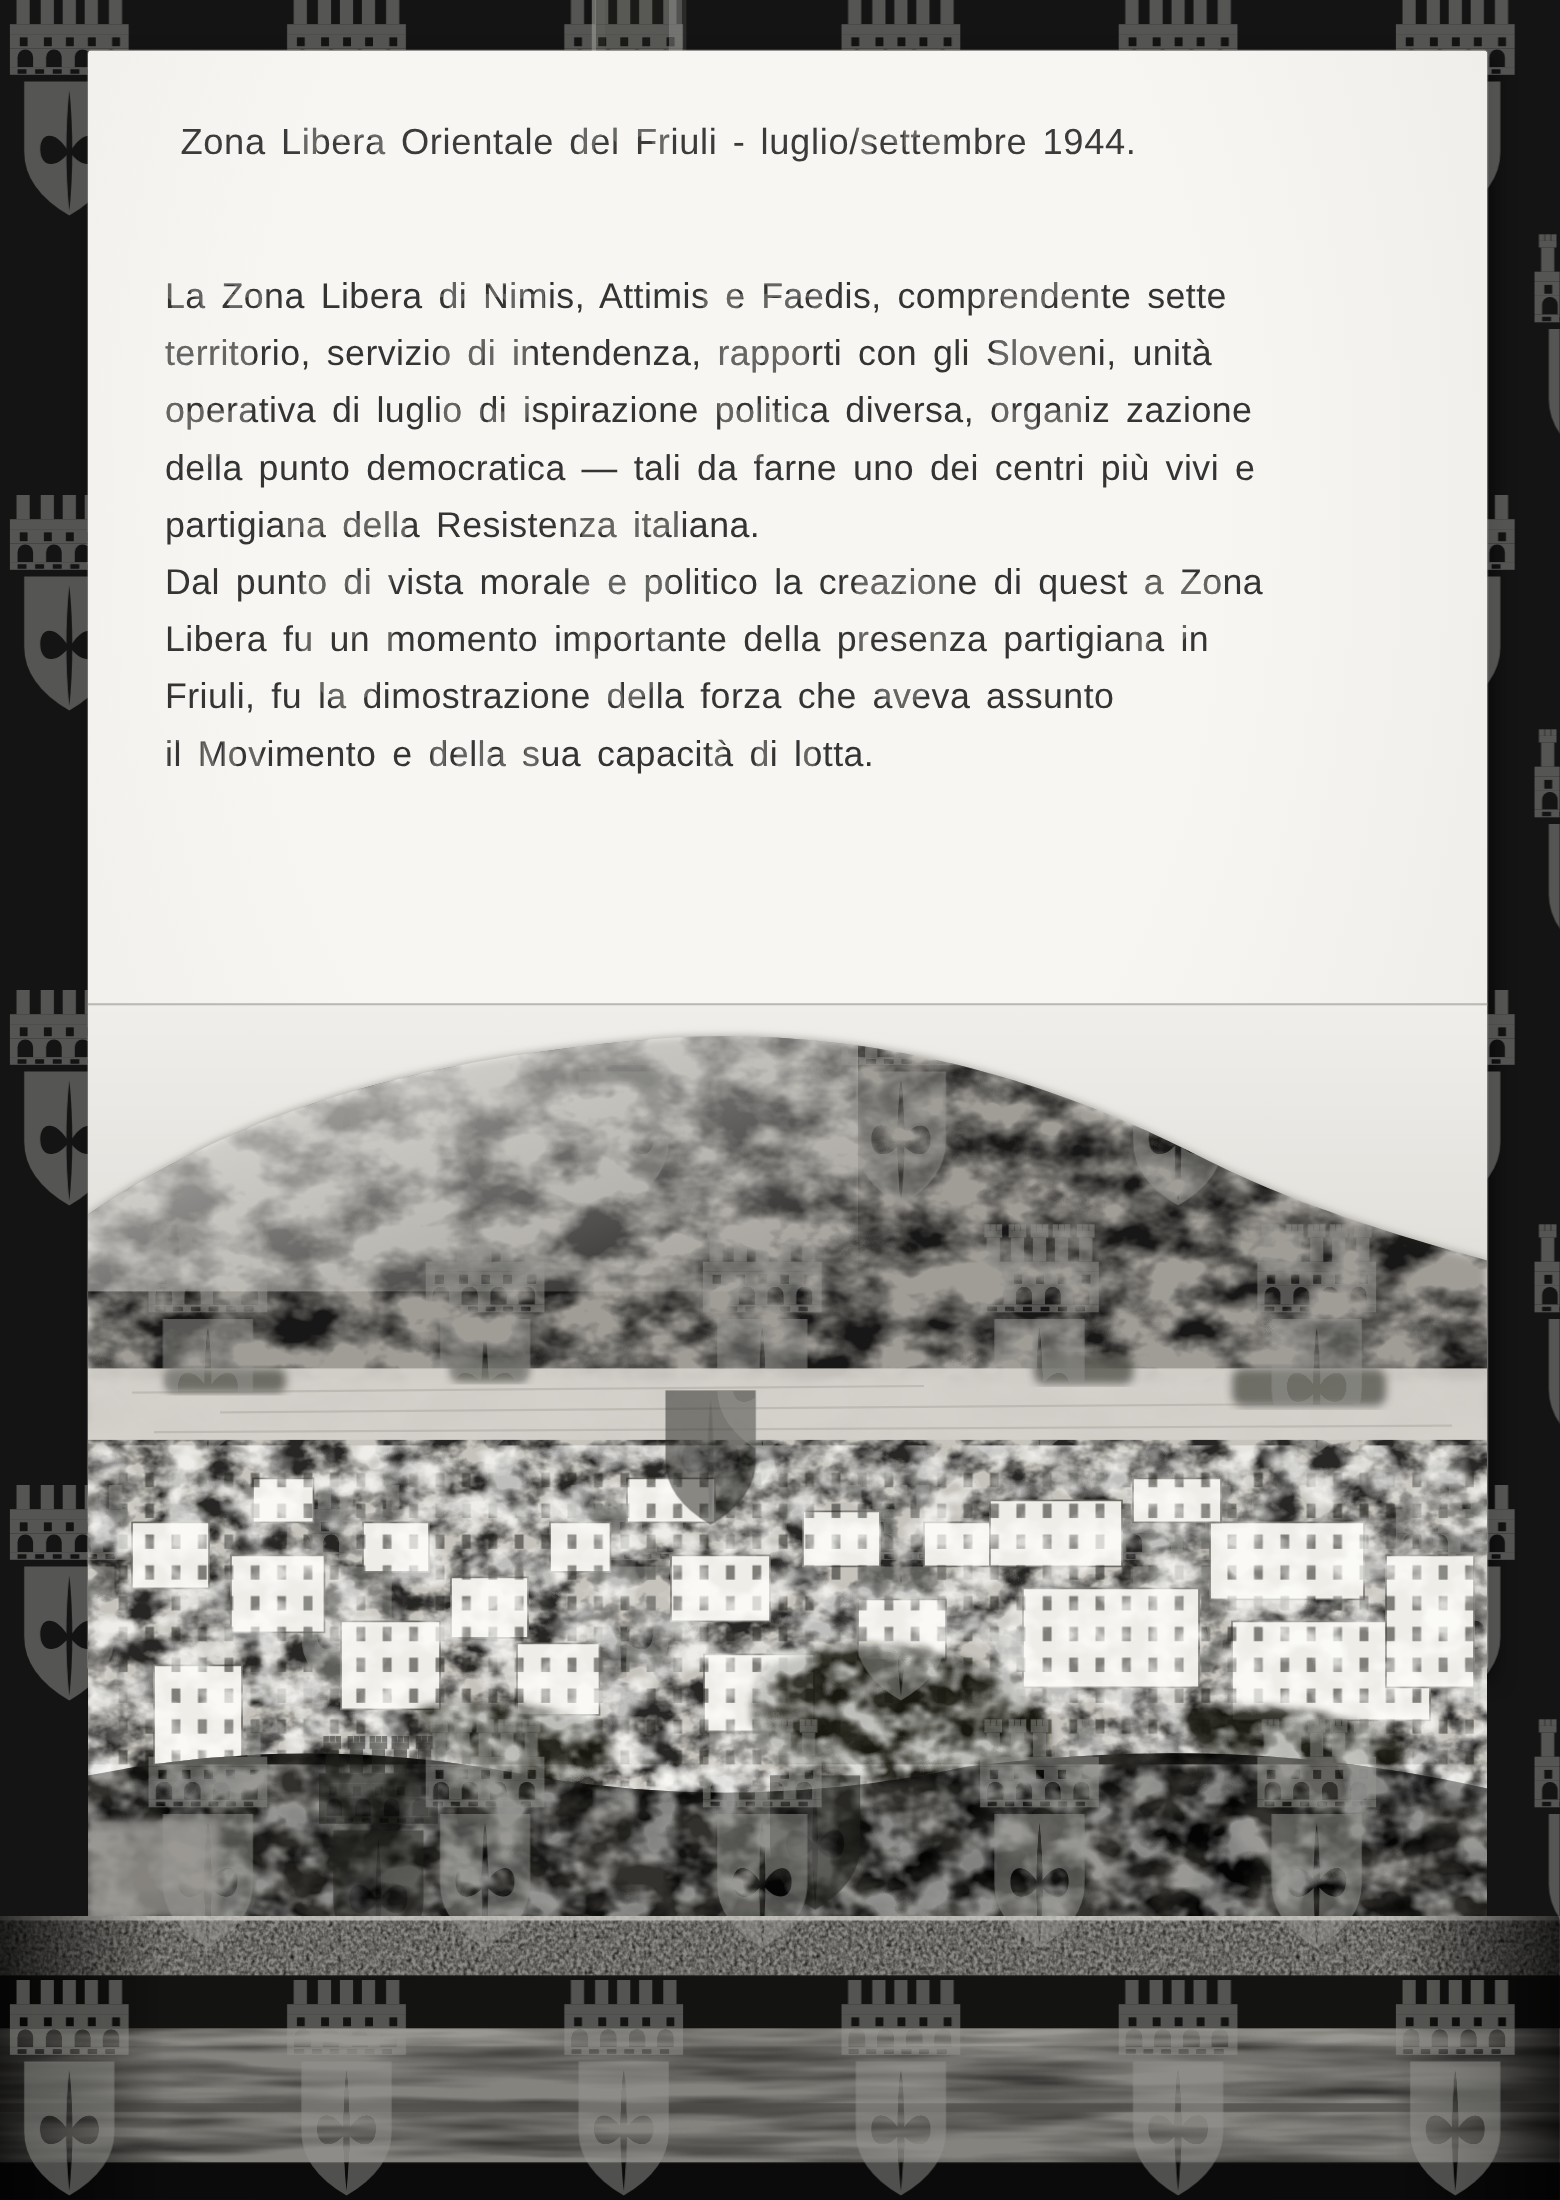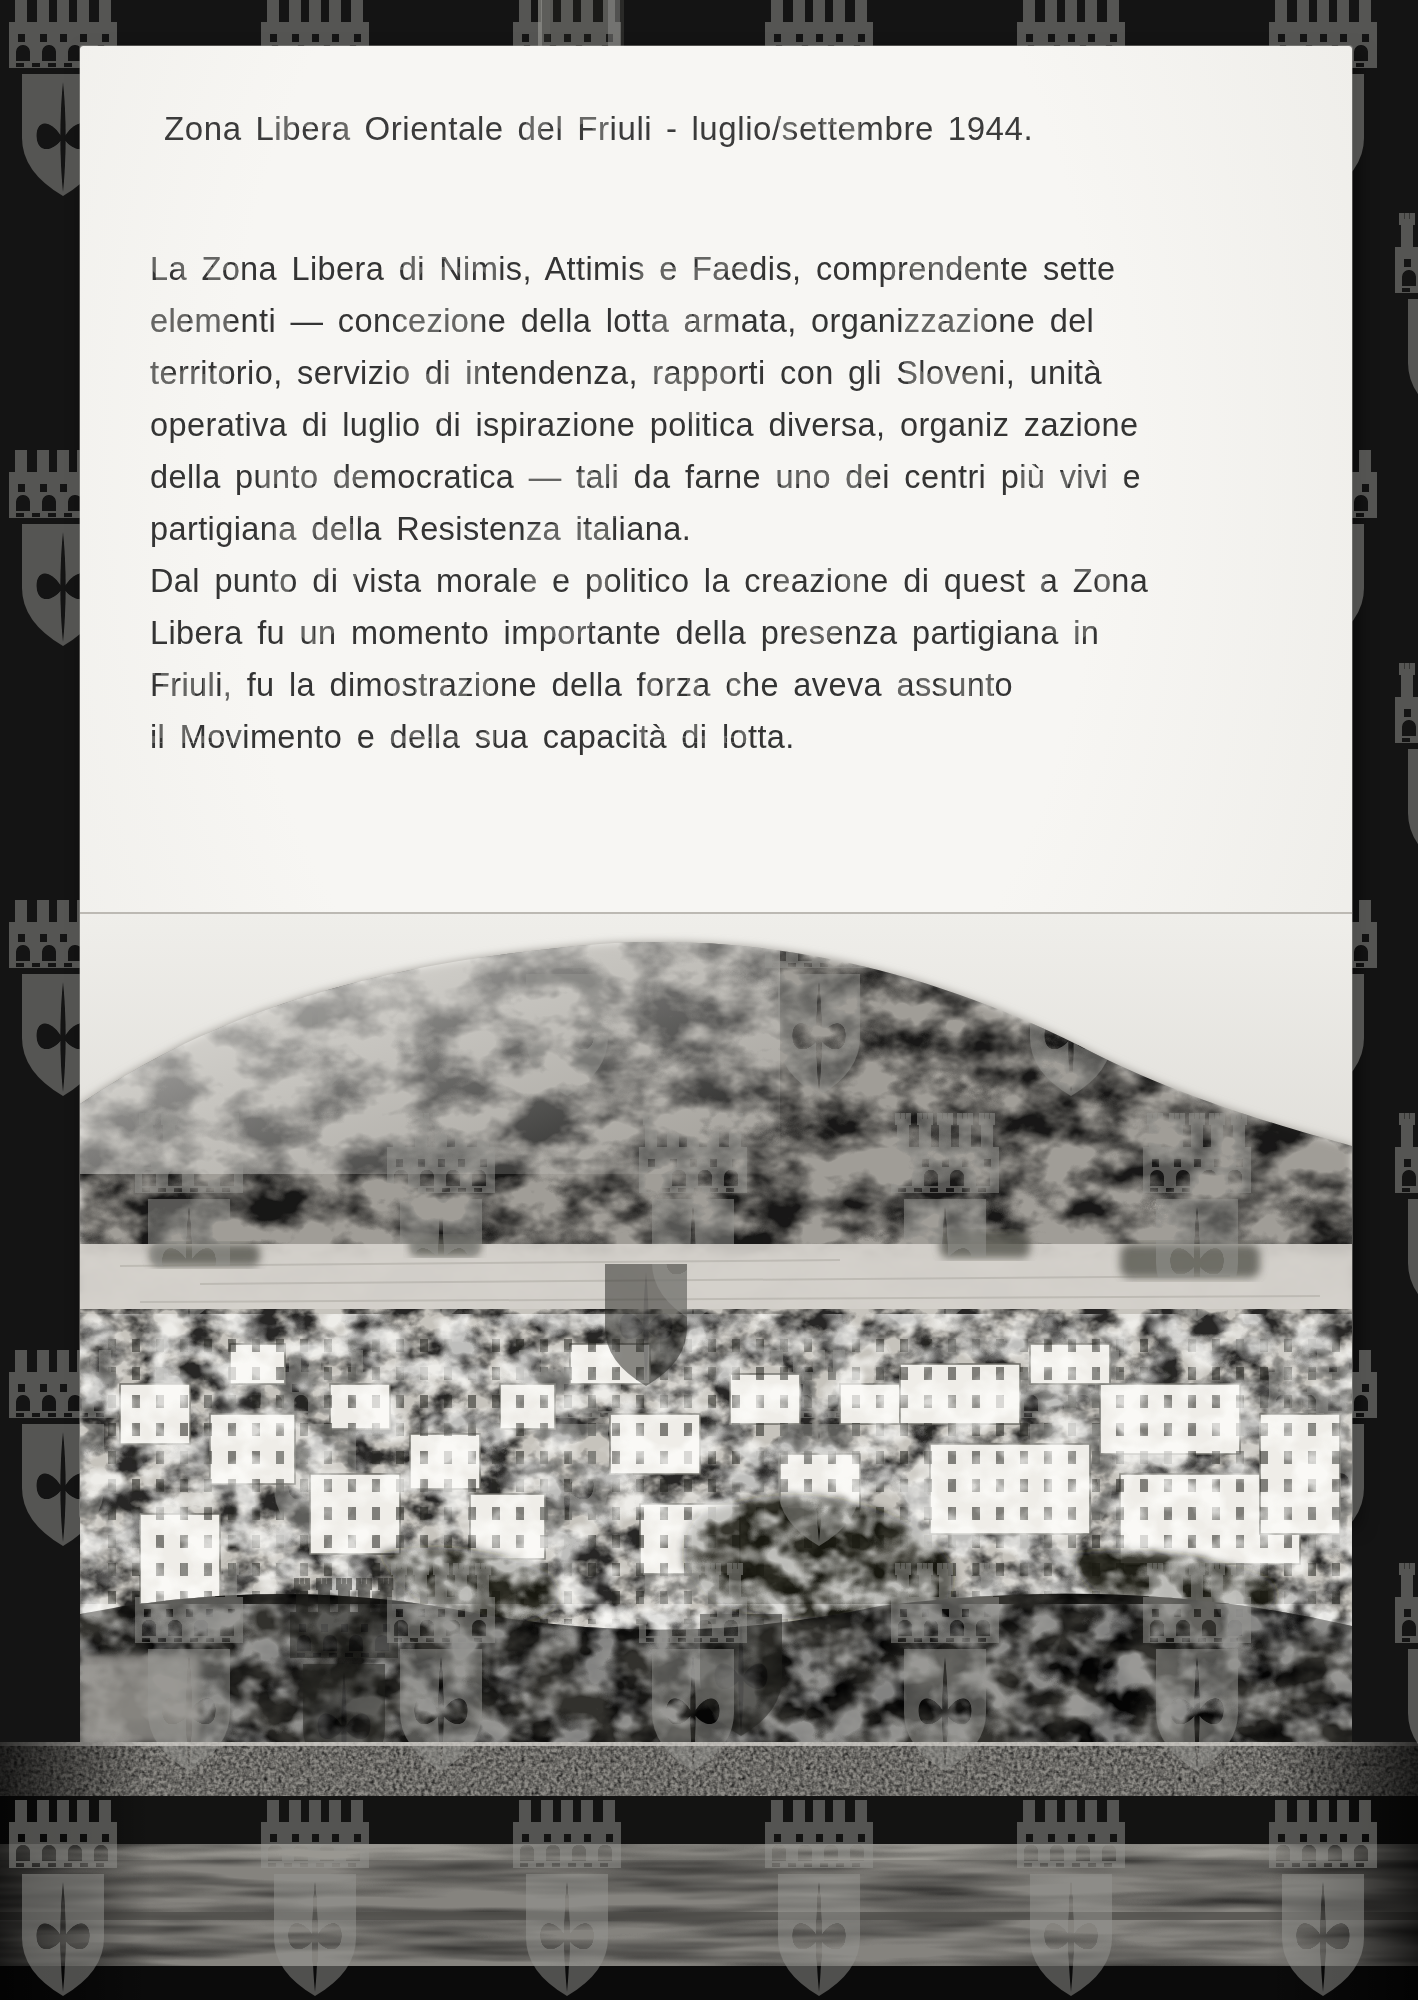--- a/index.html
+++ b/index.html
@@ -178,21 +178,20 @@
   </defs>
 </svg>
 
 <div class="strut"></div>
 
 <div class="poster">
   <div class="poster-title">Zona Libera Orientale del Friuli - luglio/settembre 1944.</div>
 
   <div class="text-block">
     <div class="text-line">La Zona Libera di Nimis, Attimis e Faedis, comprendente sette</div>
-    <div class="text-line">elementi — concezione della lotta armata, organizzazione del</div>
     <div class="text-line">territorio, servizio di intendenza, rapporti con gli Sloveni, unità</div>
     <div class="text-line">operativa di luglio di ispirazione politica diversa, organiz zazione</div>
     <div class="text-line">della punto democratica — tali da farne uno dei centri più vivi e</div>
     <div class="text-line">partigiana della Resistenza italiana.</div>
     <div class="text-line">Dal punto di vista morale e politico la creazione di quest a Zona</div>
     <div class="text-line">Libera fu un momento importante della presenza partigiana in</div>
     <div class="text-line">Friuli, fu la dimostrazione della forza che aveva assunto</div>
     <div class="text-line">il Movimento e della sua capacità di lotta.</div>
   </div>
 

